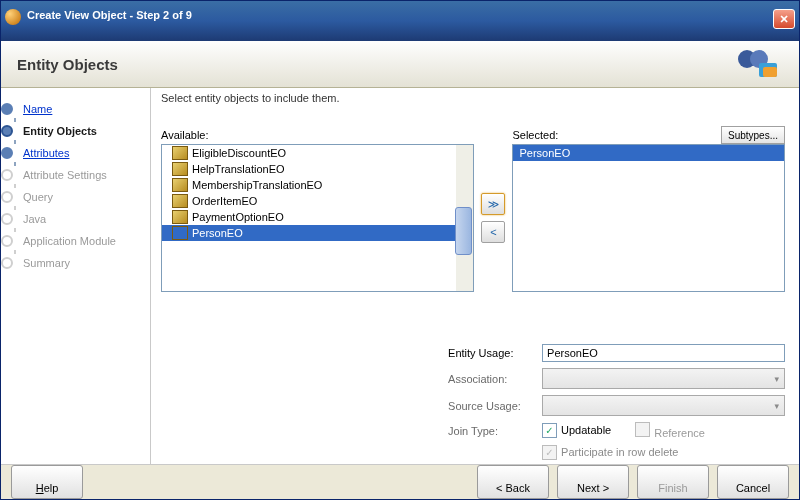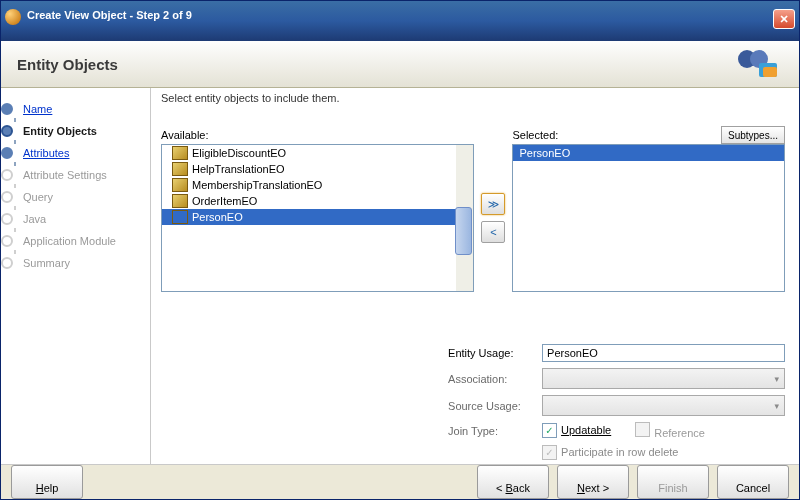--- a/index.html
+++ b/index.html
@@ -46,21 +46,21 @@
   .combo{height:19px;border:1px solid #a9a9a9;background:linear-gradient(to bottom,#f3f3f3,#e4e4e4);display:flex;align-items:center;padding:0 4px;color:#8a8a8a;position:relative}
   .combo::after{content:"▾";position:absolute;right:5px;color:#8a8a8a;font-size:9px}
   .chk-row{grid-column:2;display:flex;gap:24px;align-items:center;color:#000}
   .chk-row.dis{color:#8a8a8a}
   .chk{width:13px;height:13px;border:1px solid #7f9db9;background:#fff;display:inline-flex;align-items:center;justify-content:center;margin-right:4px;font-size:10px;color:#2a6}
   .chk.dis{border-color:#bcbcbc;color:#bcbcbc;background:#f3f3f3}
   .footer{height:34px;border-top:1px solid #c9c9c9;background:#ece9d8;display:flex;align-items:center;padding:0 10px;gap:8px}
   .footer .spacer{flex:1}
   .btn{height:22px;min-width:72px;padding:16px 10px;border:1px solid #9a9a9a;background:linear-gradient(to bottom,#fff,#e1e1e1);border-radius:3px;cursor:pointer;font-family:inherit;font-size:11px}
   .btn:disabled{color:#9a9a9a;cursor:default}
-  .u{text-decoration:underline}
+  .u{}
   .scroll-thumb{position:absolute;right:1px;top:62px;width:15px;height:46px;background:linear-gradient(to right,#c6d6ee,#9ab6e0);border:1px solid #6f8fc9;border-radius:3px}
   .scroll-track{position:absolute;right:0;top:0;bottom:0;width:17px;background:#efefe7}
   .listbox.left-list{position:relative}
 </style>
 </head>
 <body>
 
 <div class="window">
 
   <div class="titlebar">
@@ -142,20 +142,24 @@
                 <span>HelpTranslationEO</span>
               </div>
               <div class="item">
                 <span class="eo-icon"></span>
                 <span>MembershipTranslationEO</span>
               </div>
               <div class="item">
                 <span class="eo-icon"></span>
                 <span>OrderItemEO</span>
               </div>
+              <div class="item">
+                <span class="eo-icon"></span>
+                <span>PaymentOptionEO</span>
+              </div>
               <div class="item selected">
                 <span class="eo-icon"></span>
                 <span>PersonEO</span>
               </div>
               <div class="scroll-track"></div>
             <div class="scroll-thumb"></div>
           </div>
         </div>
 
         <div class="shuttle">

